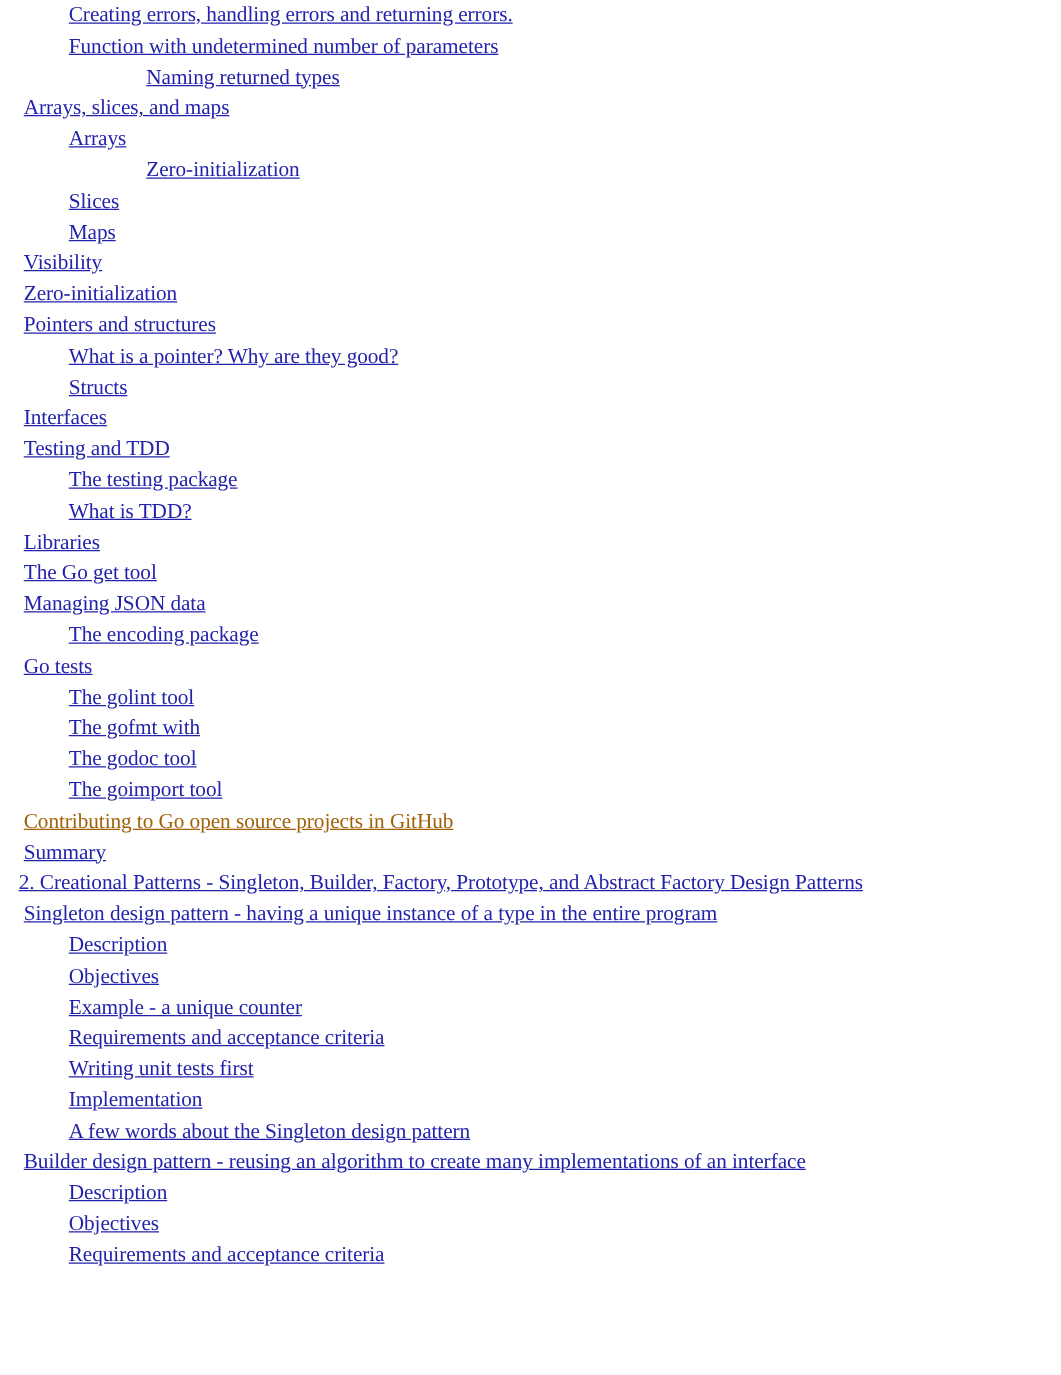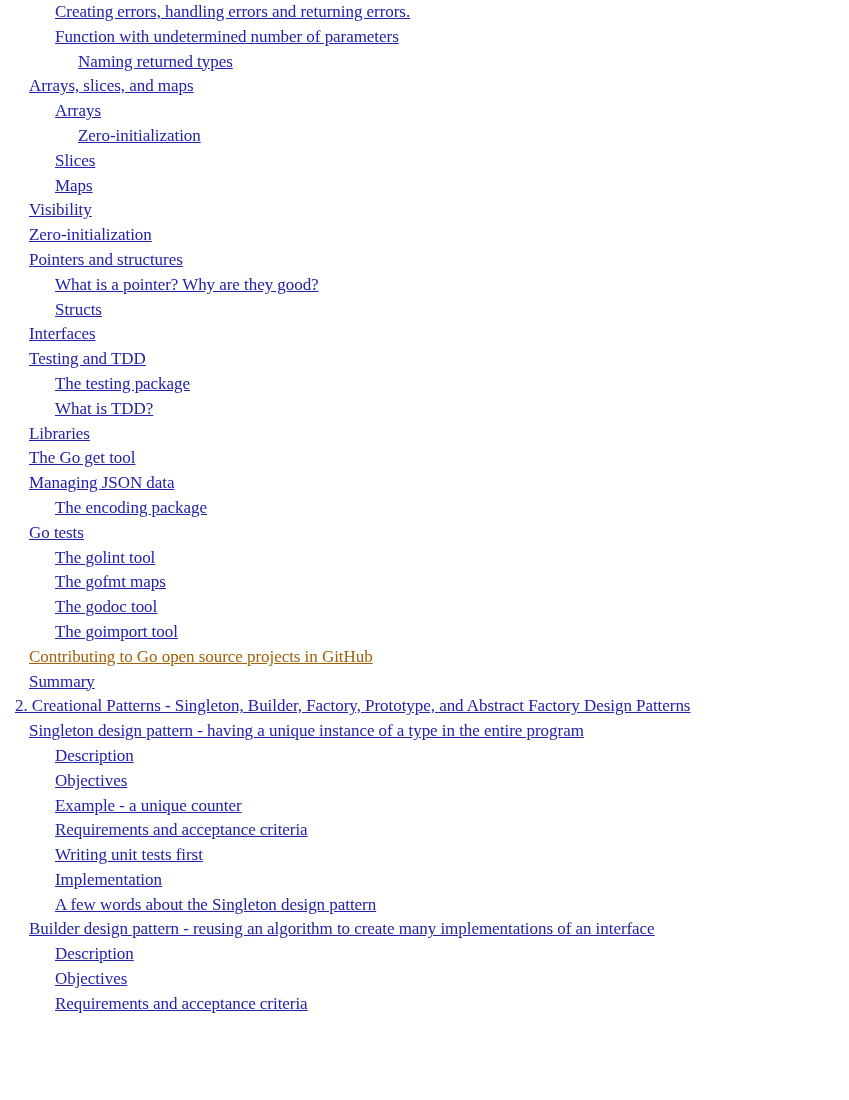--- a/index.html
+++ b/index.html
@@ -31,23 +31,23 @@
   .toc-link {
     color: #2222aa;
     text-decoration: underline;
     font-size: 17px;
     letter-spacing: -0.05px;
     cursor: pointer;
     display: inline;
   }
   
   .lvl-0 { padding-left: 15px; }
-  .lvl-1 { padding-left: 29px; }
+  .lvl-1 { padding-left: 19px; }
   .lvl-2 { padding-left: 55px; }
-  .lvl-3 { padding-left: 78px; }
+  .lvl-3 { padding-left: 117px; }
 </style>
 </head>
 <body>
 
 <div id="toc">
     <div class="toc-row lvl-2"><a class="toc-link" href="#" style="color: rgb(34, 34, 170);">Creating errors, handling errors and returning errors.</a></div>
     <div class="toc-row lvl-2"><a class="toc-link" href="#" style="color: rgb(34, 34, 170);">Function with undetermined number of parameters</a></div>
     <div class="toc-row lvl-3"><a class="toc-link" href="#" style="color: rgb(34, 34, 170);">Naming returned types</a></div>
     <div class="toc-row lvl-1"><a class="toc-link" href="#" style="color: rgb(34, 34, 170);">Arrays, slices, and maps</a></div>
     <div class="toc-row lvl-2"><a class="toc-link" href="#" style="color: rgb(34, 34, 170);">Arrays</a></div>
@@ -62,21 +62,21 @@
     <div class="toc-row lvl-1"><a class="toc-link" href="#" style="color: rgb(34, 34, 170);">Interfaces</a></div>
     <div class="toc-row lvl-1"><a class="toc-link" href="#" style="color: rgb(34, 34, 170);">Testing and TDD</a></div>
     <div class="toc-row lvl-2"><a class="toc-link" href="#" style="color: rgb(34, 34, 170);">The testing package</a></div>
     <div class="toc-row lvl-2"><a class="toc-link" href="#" style="color: rgb(34, 34, 170);">What is TDD?</a></div>
     <div class="toc-row lvl-1"><a class="toc-link" href="#" style="color: rgb(34, 34, 170);">Libraries</a></div>
     <div class="toc-row lvl-1"><a class="toc-link" href="#" style="color: rgb(34, 34, 170);">The Go get tool</a></div>
     <div class="toc-row lvl-1"><a class="toc-link" href="#" style="color: rgb(34, 34, 170);">Managing JSON data</a></div>
     <div class="toc-row lvl-2"><a class="toc-link" href="#" style="color: rgb(34, 34, 170);">The encoding package</a></div>
     <div class="toc-row lvl-1"><a class="toc-link" href="#" style="color: rgb(34, 34, 170);">Go tests</a></div>
     <div class="toc-row lvl-2"><a class="toc-link" href="#" style="color: rgb(34, 34, 170);">The golint tool</a></div>
-    <div class="toc-row lvl-2"><a class="toc-link" href="#" style="color: rgb(34, 34, 170);">The gofmt maps</a></div>
+    <div class="toc-row lvl-2"><a class="toc-link" href="#" style="color: rgb(34, 34, 170);">The gofmt with</a></div>
     <div class="toc-row lvl-2"><a class="toc-link" href="#" style="color: rgb(34, 34, 170);">The godoc tool</a></div>
     <div class="toc-row lvl-2"><a class="toc-link" href="#" style="color: rgb(34, 34, 170);">The goimport tool</a></div>
     <div class="toc-row lvl-1"><a class="toc-link" href="#" style="color: #a16207;">Contributing to Go open source projects in GitHub</a></div>
     <div class="toc-row lvl-1"><a class="toc-link" href="#" style="color: rgb(34, 34, 170);">Summary</a></div>
     <div class="toc-row lvl-0"><a class="toc-link" href="#" style="color: rgb(34, 34, 170);">2. Creational Patterns - Singleton, Builder, Factory, Prototype, and Abstract Factory Design Patterns</a></div>
     <div class="toc-row lvl-1"><a class="toc-link" href="#" style="color: rgb(34, 34, 170);">Singleton design pattern - having a unique instance of a type in the entire program</a></div>
     <div class="toc-row lvl-2"><a class="toc-link" href="#" style="color: rgb(34, 34, 170);">Description</a></div>
     <div class="toc-row lvl-2"><a class="toc-link" href="#" style="color: rgb(34, 34, 170);">Objectives</a></div>
     <div class="toc-row lvl-2"><a class="toc-link" href="#" style="color: rgb(34, 34, 170);">Example - a unique counter</a></div>
     <div class="toc-row lvl-2"><a class="toc-link" href="#" style="color: rgb(34, 34, 170);">Requirements and acceptance criteria</a></div>

